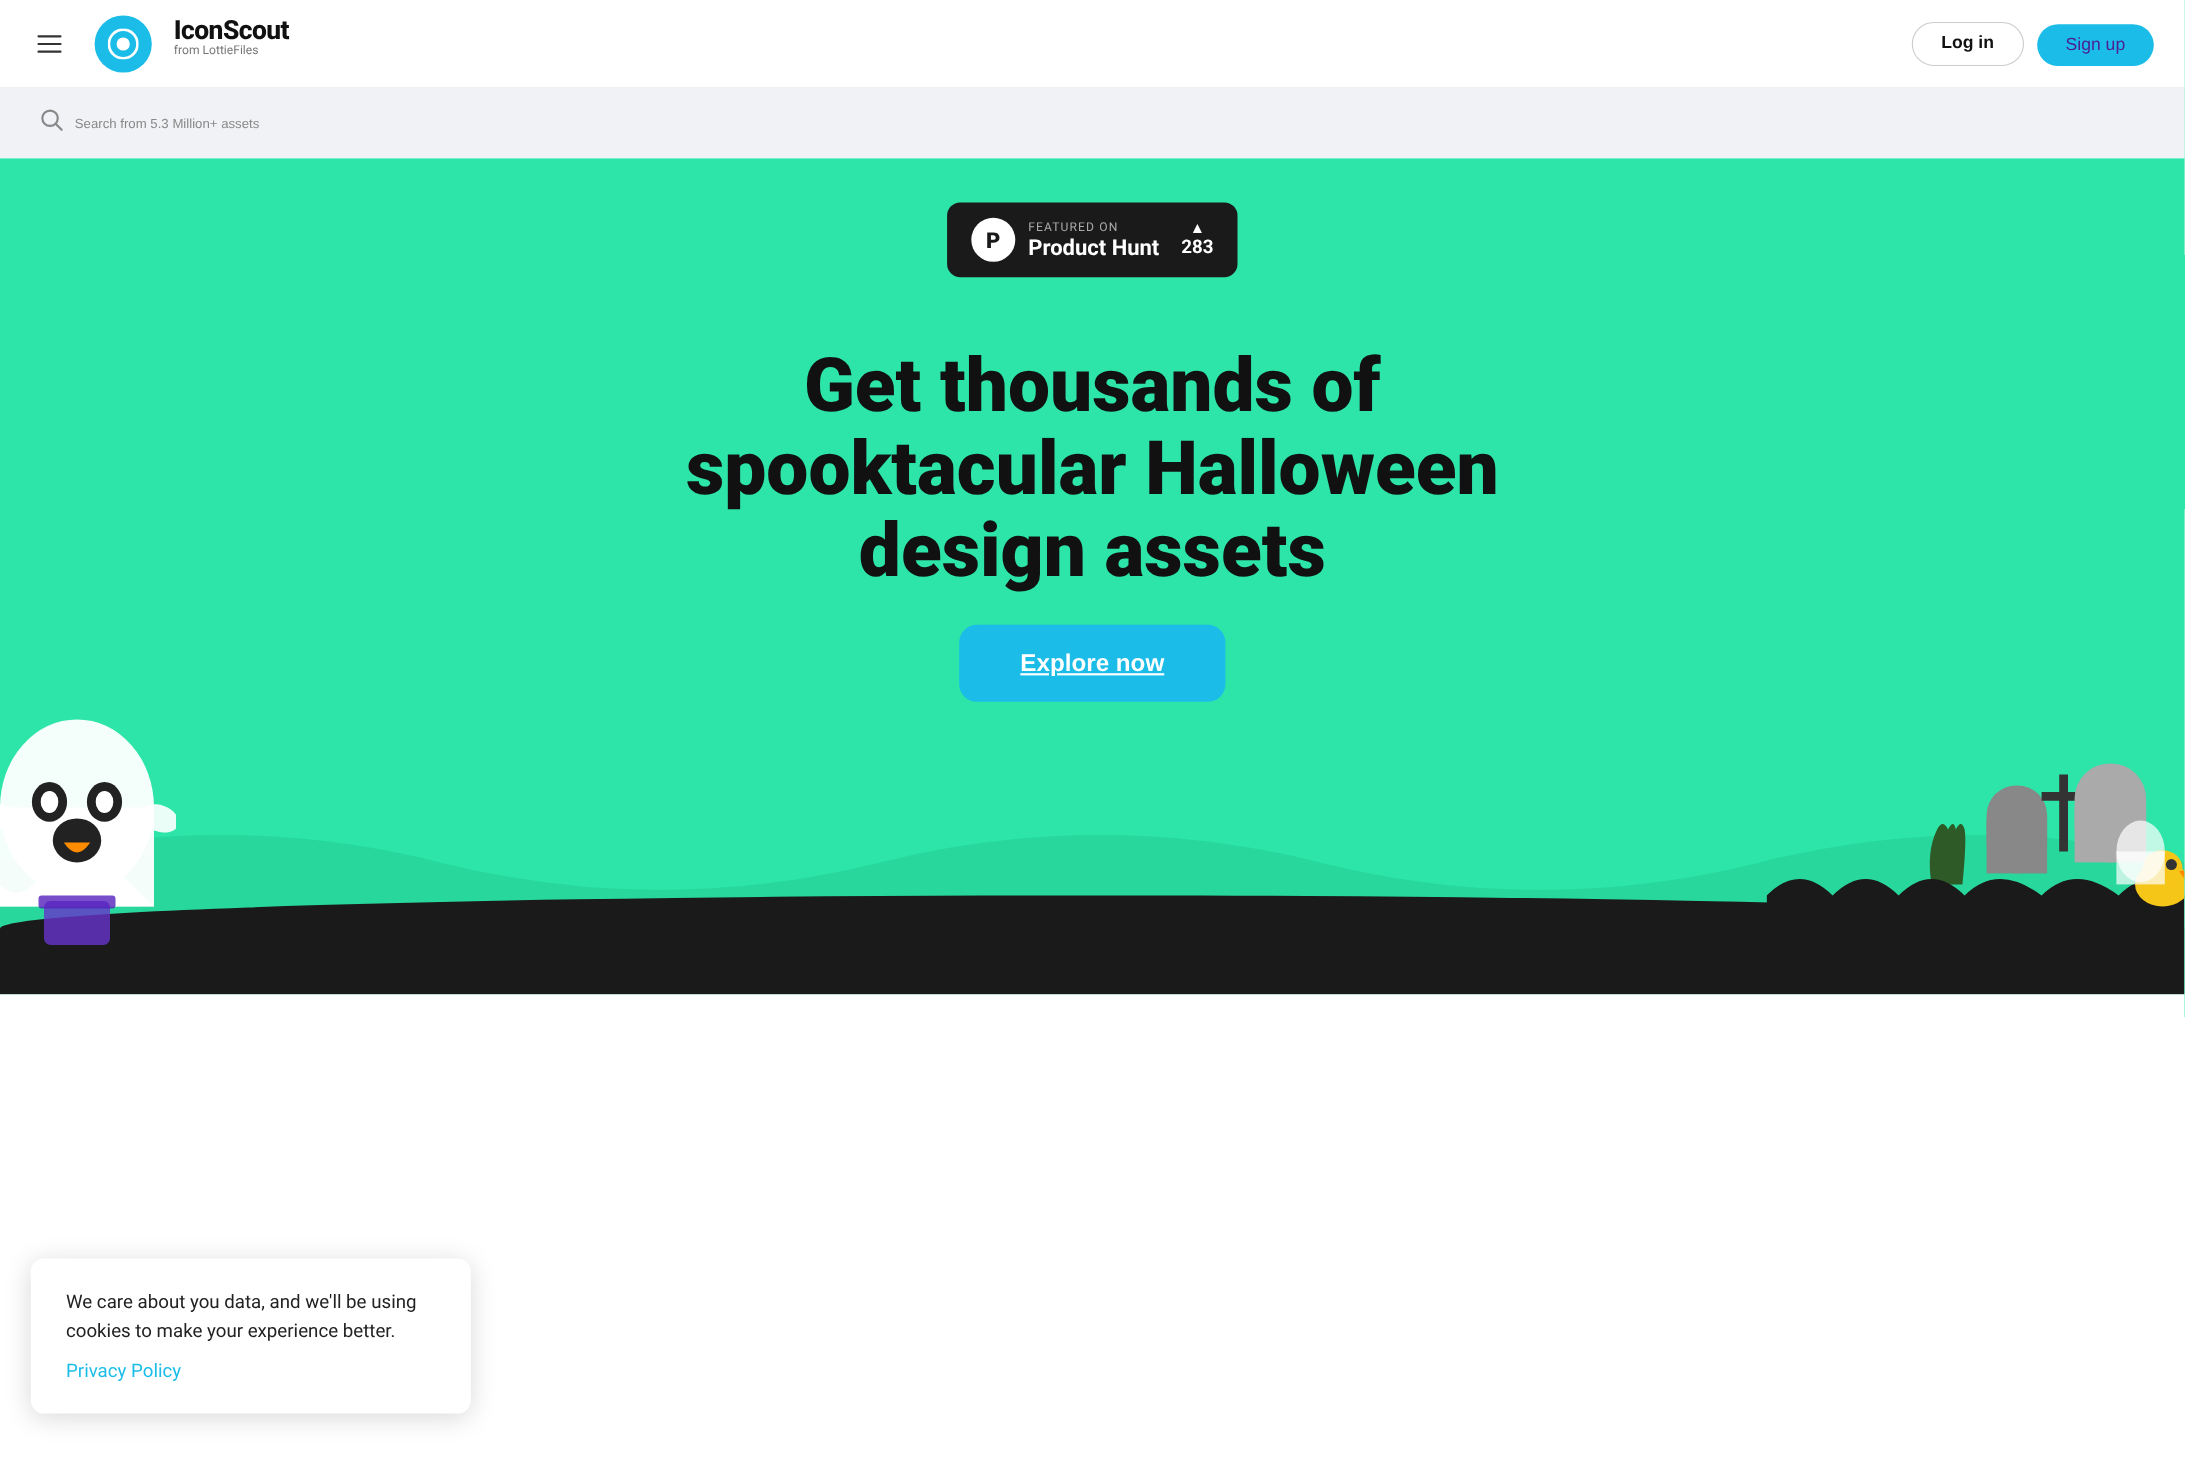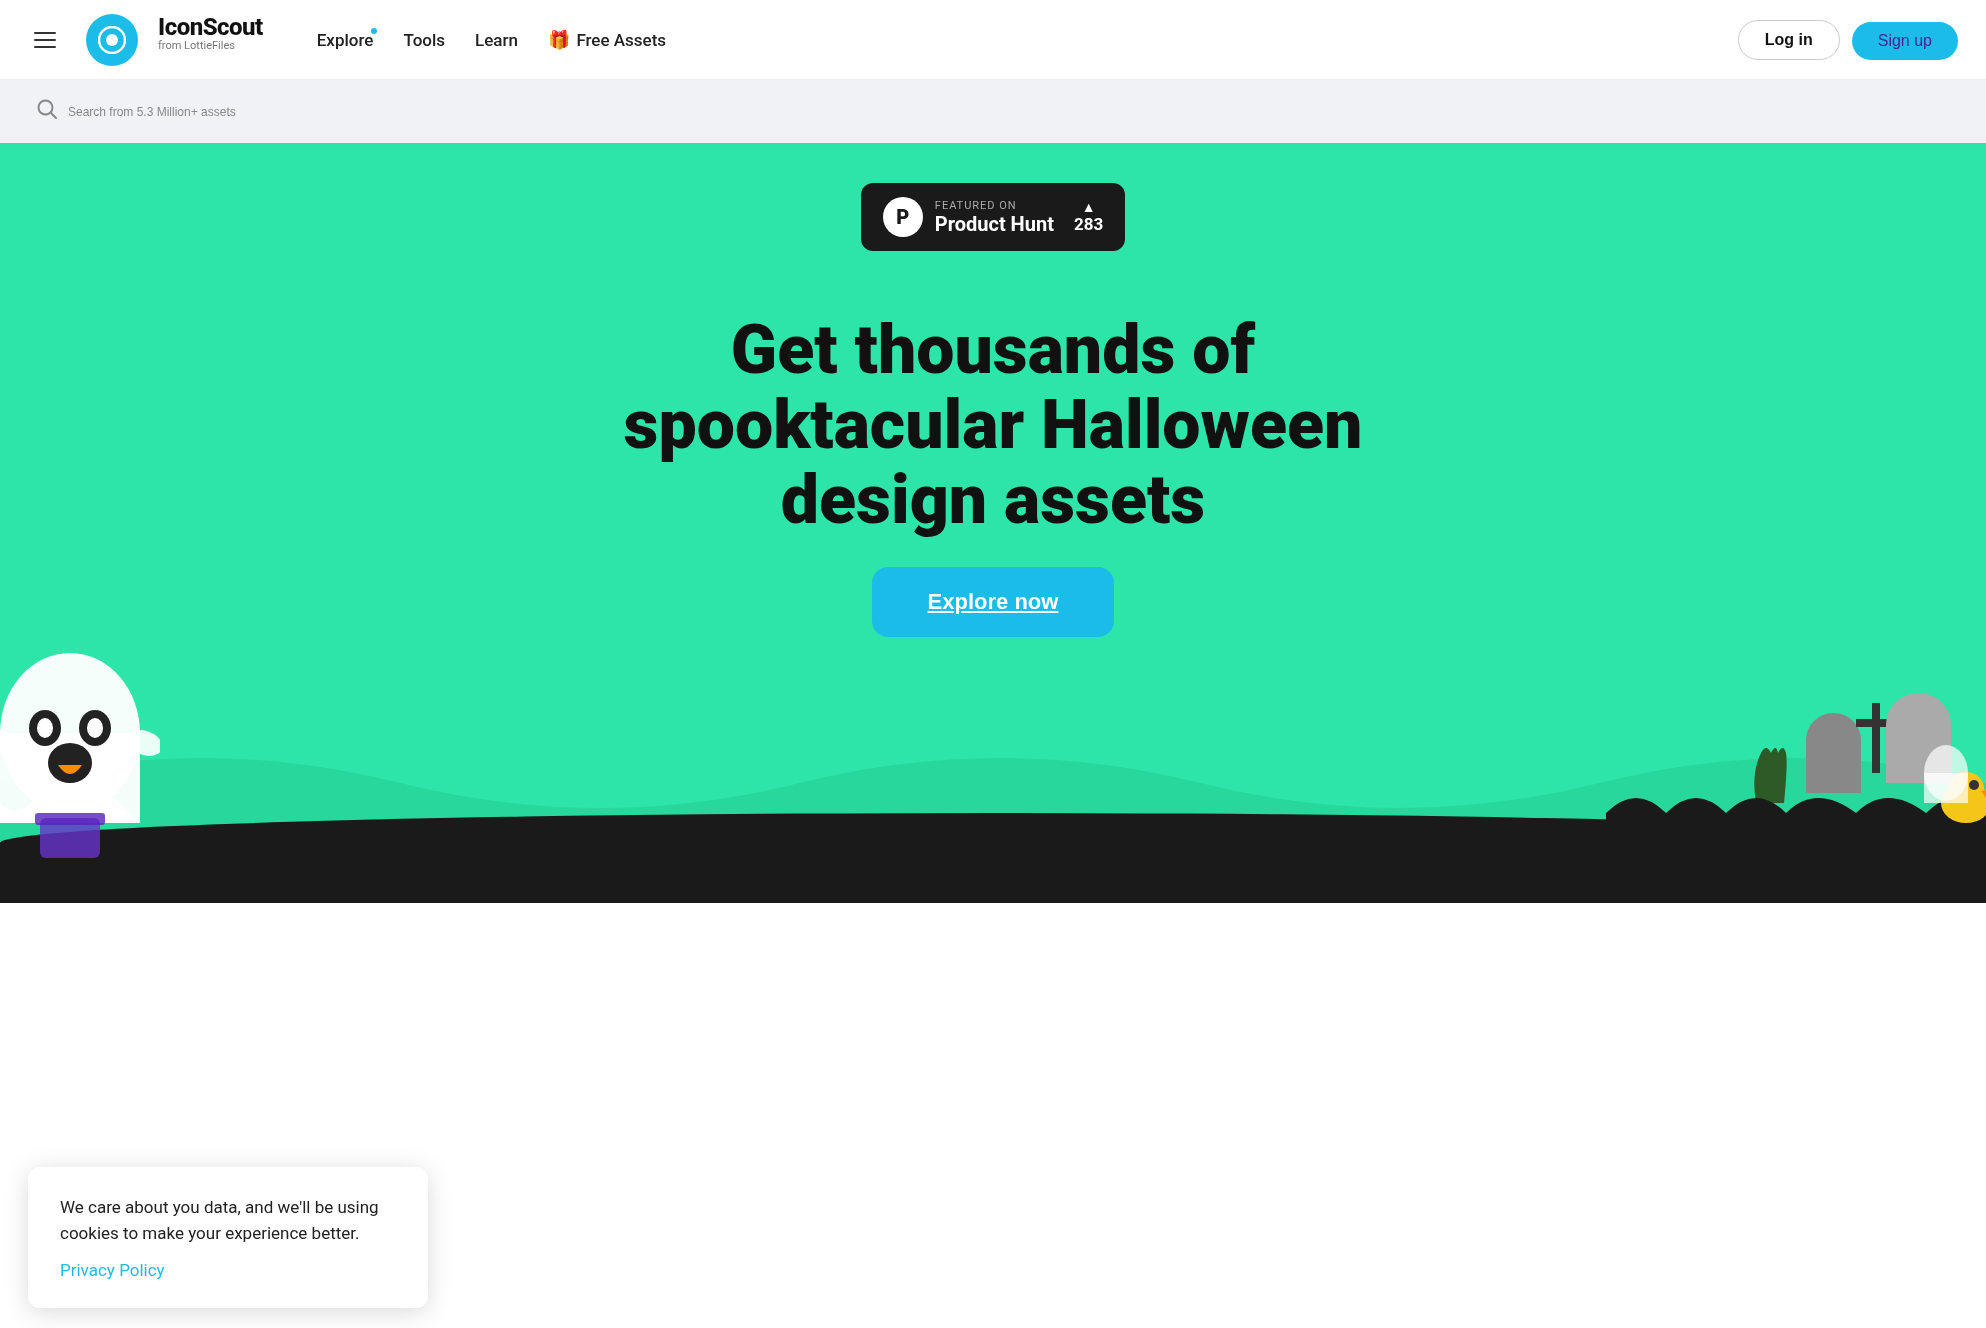--- a/index.html
+++ b/index.html
@@ -314,21 +314,21 @@
       position: absolute;
       bottom: 60px;
       left: 0;
       right: 0;
       height: 120px;
     }
 
     
     .cookie-banner {
       position: fixed;
-      bottom: 20px;
+      bottom: 43px;
       left: 28px;
       background: #fff;
       border-radius: 12px;
       box-shadow: 0 4px 24px rgba(0,0,0,0.15);
       padding: 28px 32px;
       max-width: 400px;
       z-index: 100;
     }
     .cookie-text {
       font-size: 17px;
@@ -359,36 +359,20 @@
         <circle cx="14" cy="14" r="13" stroke="white" stroke-width="2.5"></circle>
         <circle cx="14" cy="14" r="6" fill="white"></circle>
       </svg>
     </div>
     <div class="logo-text-wrap">
       <span class="logo-main">IconScout</span>
       <span class="logo-sub">from LottieFiles</span>
     </div>
   </div>
 
-  <nav class="nav-links">
-    <a class="nav-link" href="#">
-      <span>Explore</span>
-      <span class="dot"></span>
-    </a>
-    <a class="nav-link" href="#">
-      <span>Tools</span>
-    </a>
-    <a class="nav-link" href="#">
-      <span>Learn</span>
-    </a>
-    <a class="nav-link free-assets-link" href="#">
-      <span class="gift-icon">🎁</span>
-      <span>Free Assets</span>
-    </a>
-  </nav>
 
   <div class="nav-spacer"></div>
 
   <div class="nav-actions">
     <button class="btn-login">Log in</button>
     <button class="btn-signup">Sign up</button>
   </div>
 </nav>
 
 <div class="search-bar-wrap">

